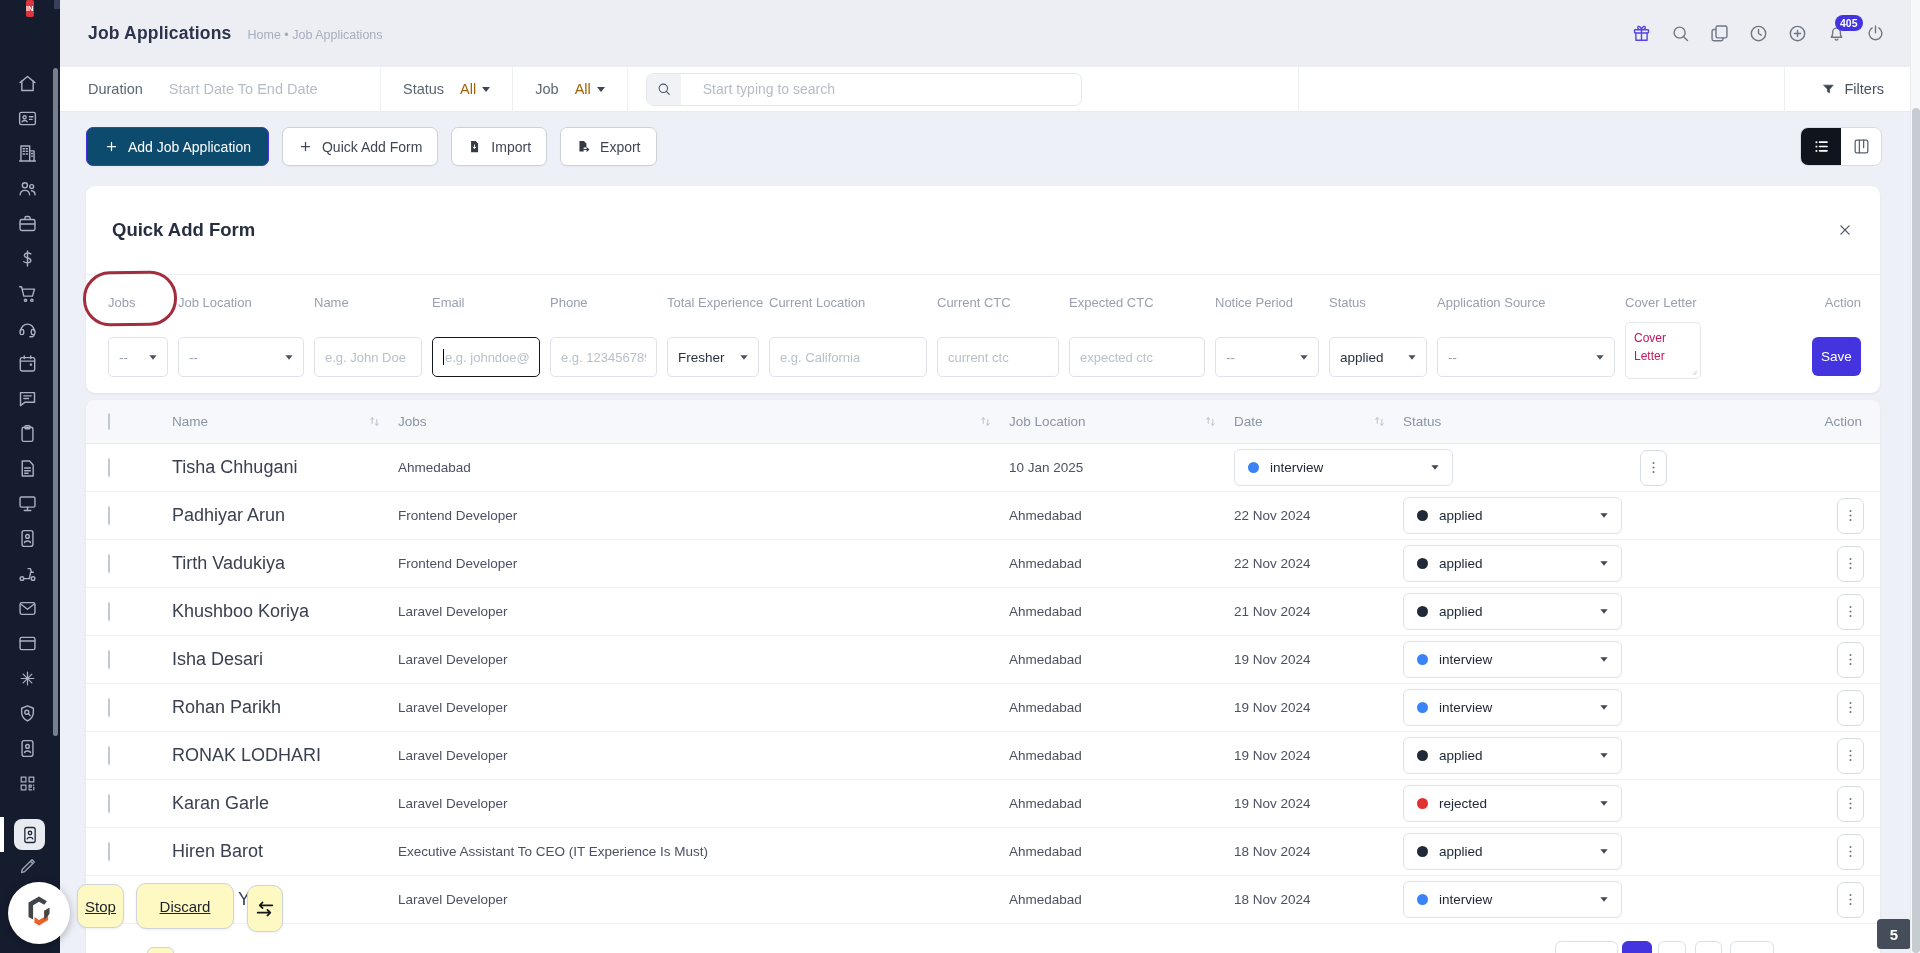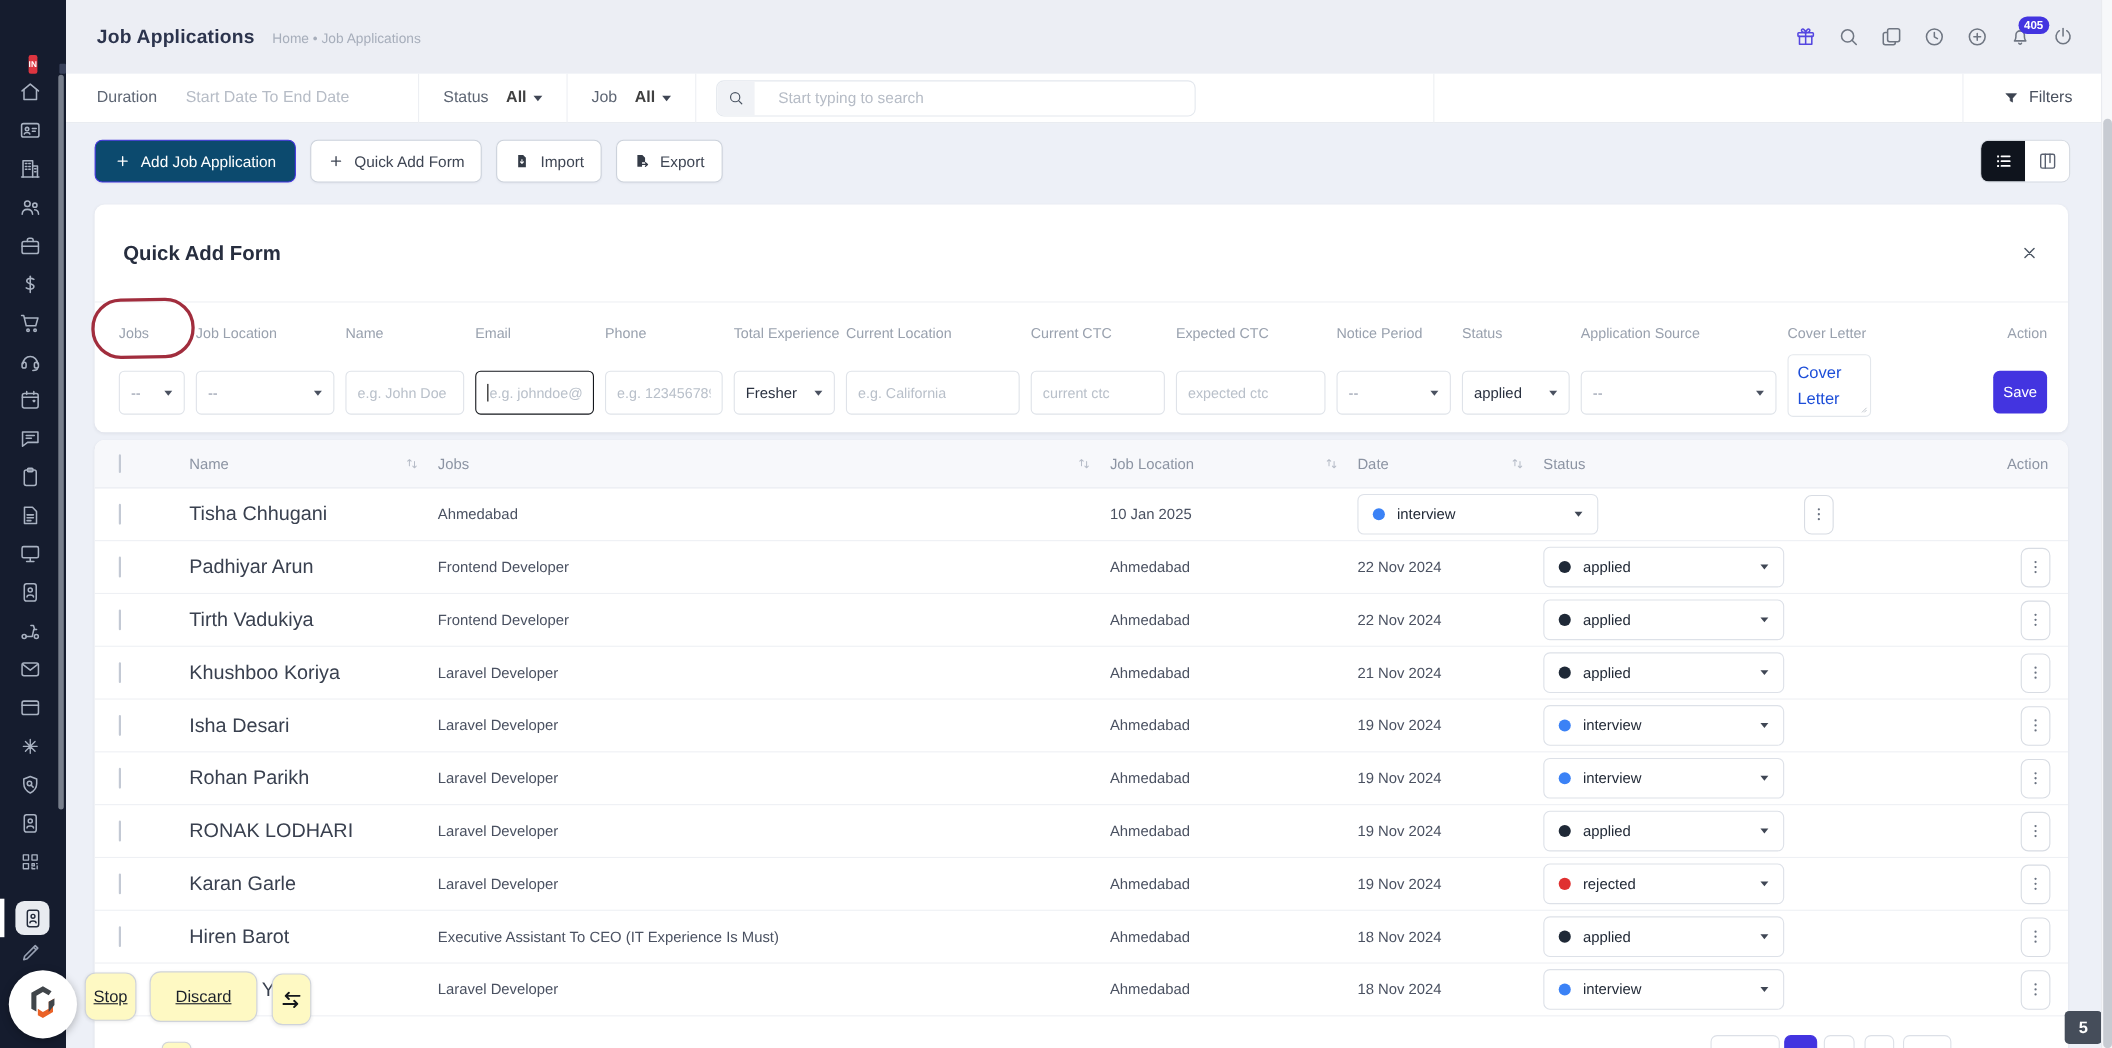--- a/index.html
+++ b/index.html
@@ -2,21 +2,21 @@
 <html><head>
 <meta charset="utf-8">
 <style>
   * { box-sizing: border-box; margin: 0; padding: 0; }
   html,body { width:1920px; height:953px; overflow:hidden; }
   body { position:relative; background:#edf0f7; font-family:"Liberation Sans",sans-serif; color:#3a4150; }
   svg { display:block; }
 
   
   .sidebar { position:absolute; left:0; top:0; width:60px; height:953px; background:#151c2e; z-index:30; }
-  .sb-logo { height:67px; display:flex; align-items:flex-end; padding-left:26px; gap:20px; }
+  .sb-logo { height:67px; display:flex; align-items:flex-start; padding-left:26px; gap:20px; }
   .sb-logo-badge { width:17px; height:17px; background:#dd3540; color:#fff; font-size:7.5px; font-weight:bold; display:flex; align-items:center; justify-content:center; border-radius:2px; }
   .sb-logo-bar { width:24px; height:9px; background:#39415a; border-radius:1px; }
   .sb-nav { position:absolute; top:66px; left:0; width:54px; display:flex; flex-direction:column; align-items:center; }
   .sb-item { height:35px; width:100%; display:flex; align-items:center; justify-content:center; color:#a9b2c2; cursor:pointer; }
   .sb-item svg { width:21px; height:21px; }
   .sb-scroll { position:absolute; right:2px; top:68px; width:5px; height:668px; background:#787f8c; border-radius:3px; }
   .sb-active { position:absolute; top:817px; left:0; width:60px; height:35px; display:flex; align-items:center; }
   .sb-active-bar { position:absolute; left:0; top:0; width:4px; height:35px; background:#ffffff; }
   .sb-active-tile { margin-left:14px; width:31px; height:31px; background:#e8ebf0; border-radius:8px; display:flex; align-items:center; justify-content:center; color:#222a3a; }
   .sb-active-tile svg { width:20px; height:20px; }
@@ -33,21 +33,21 @@
   .tb-icon svg { width:21px; height:21px; }
   .tb-gift { color:#5446e0; }
   .bell-wrap { position:relative; }
   .nbadge { position:absolute; top:-8px; left:9px; background:#4334e0; color:#fff; font-size:10.5px; font-weight:bold; padding:2.5px 5px; border-radius:8px; line-height:1; }
 
   .filterbar { height:45px; background:#fff; border-bottom:1px solid #e7eaf0; display:flex; align-items:center; }
   .fgroup { height:100%; display:flex; align-items:center; }
   .fsep { width:1px; height:45px; background:#edeff3; }
   .flabel { font-size:14.5px; color:#5d6573; }
   .fph { font-size:14.5px; color:#b6bcc6; }
-  .fvalue { font-size:14.5px; font-weight:bold; color:#404040; display:flex; align-items:center; gap:6px; cursor:pointer; }
+  .fvalue { font-size:14.5px; font-weight:normal; color:#a16207; display:flex; align-items:center; gap:6px; cursor:pointer; }
   .caret-down { width:0; height:0; border-left:4px solid transparent; border-right:4px solid transparent; border-top:5px solid #3f4654; }
   .searchbox { width:436px; height:33px; border:1px solid #e4e8ee; border-radius:7px; display:flex; align-items:center; overflow:hidden; background:#fff; }
   .search-seg { width:34px; height:100%; background:#f0f2f6; display:flex; align-items:center; justify-content:center; color:#4b5563; }
   .search-seg svg { width:16px; height:16px; }
   .search-ph { padding-left:22px; font-size:14px; color:#b6bcc6; }
   .filters-btn { margin-left:auto; height:45px; display:flex; align-items:center; gap:9px; padding:0 36px; border-left:1px solid #edeff3; color:#49505e; font-size:14.5px; cursor:pointer; }
   .filters-btn svg { width:15px; height:15px; color:#3c4350; }
 
   .content { position:absolute; left:0; top:112px; width:1860px; height:841px; }
 
@@ -72,21 +72,21 @@
   .qaf-body { display:flex; gap:10px; padding:20px 22px 0; position:relative; }
   .qf { display:flex; flex-direction:column; flex:0 0 auto; }
   .qf-label { font-size:13px; color:#99a1ae; height:16px; margin-bottom:26px; white-space:nowrap; }
   .qf-ctl { height:40px; border:1px solid #dfe3e9; border-radius:5px; display:flex; align-items:center; padding:0 10px; background:#fff; font-size:13.5px; }
   .qf-ctl.focused { border:1.5px solid #14171c; }
   .qf-ph { color:#b9c0ca; font-size:13px; white-space:nowrap; overflow:hidden; }
   .qf-val { color:#2a3140; }
   .qf-val.muted { color:#939bab; }
   .qf-ctl .caret-down { margin-left:auto; border-top-color:#4a5160; transform:scale(.9); }
   .qf-cursor { width:1px; height:16px; background:#000; margin-right:1px; flex:0 0 1px; }
-  .qf-textarea { height:57px; margin-top:-15px; border:1px solid #e3e7ec; border-radius:5px; padding:6px 8px; font-size:15px; color:#1d4ed8; line-height:1.5; position:relative; }
+  .qf-textarea { height:57px; margin-top:-15px; border:1px solid #e3e7ec; border-radius:5px; padding:6px 8px; font-size:12px; color:#be185d; line-height:1.5; position:relative; }
   .qf-resize { position:absolute; right:2px; bottom:2px; width:11px; height:11px; color:#9aa2ad; }
   .qf-action { margin-left:auto; align-items:flex-end; }
   .btn-save { width:49px; height:39px; background:#4334e0; color:#fff; border-radius:6px; font-size:13.5px; display:flex; align-items:center; justify-content:center; cursor:pointer; border:none; }
   .annotation { position:absolute; left:-3px; top:85px; width:94px; height:55px; border:3.5px solid #a12d3d; border-radius:27px; transform:rotate(-1deg); pointer-events:none; z-index:5; }
 
   
   .tcard { top:288px; left:26px; width:1794px; height:553px; overflow:hidden; border-radius:9px 9px 0 0; }
   .t-row { display:grid; grid-template-columns:64px 226px 611px 225px 169px 280px 1fr; padding-left:22px; align-items:center; height:48px; border-bottom:1px solid #eef0f4; }
   .t-head { height:44px; background:#f7f8fb; border-bottom:1px solid #e9ecf1; color:#8c94a3; font-size:13.5px; }
   .t-hcell { display:flex; align-items:center; }

